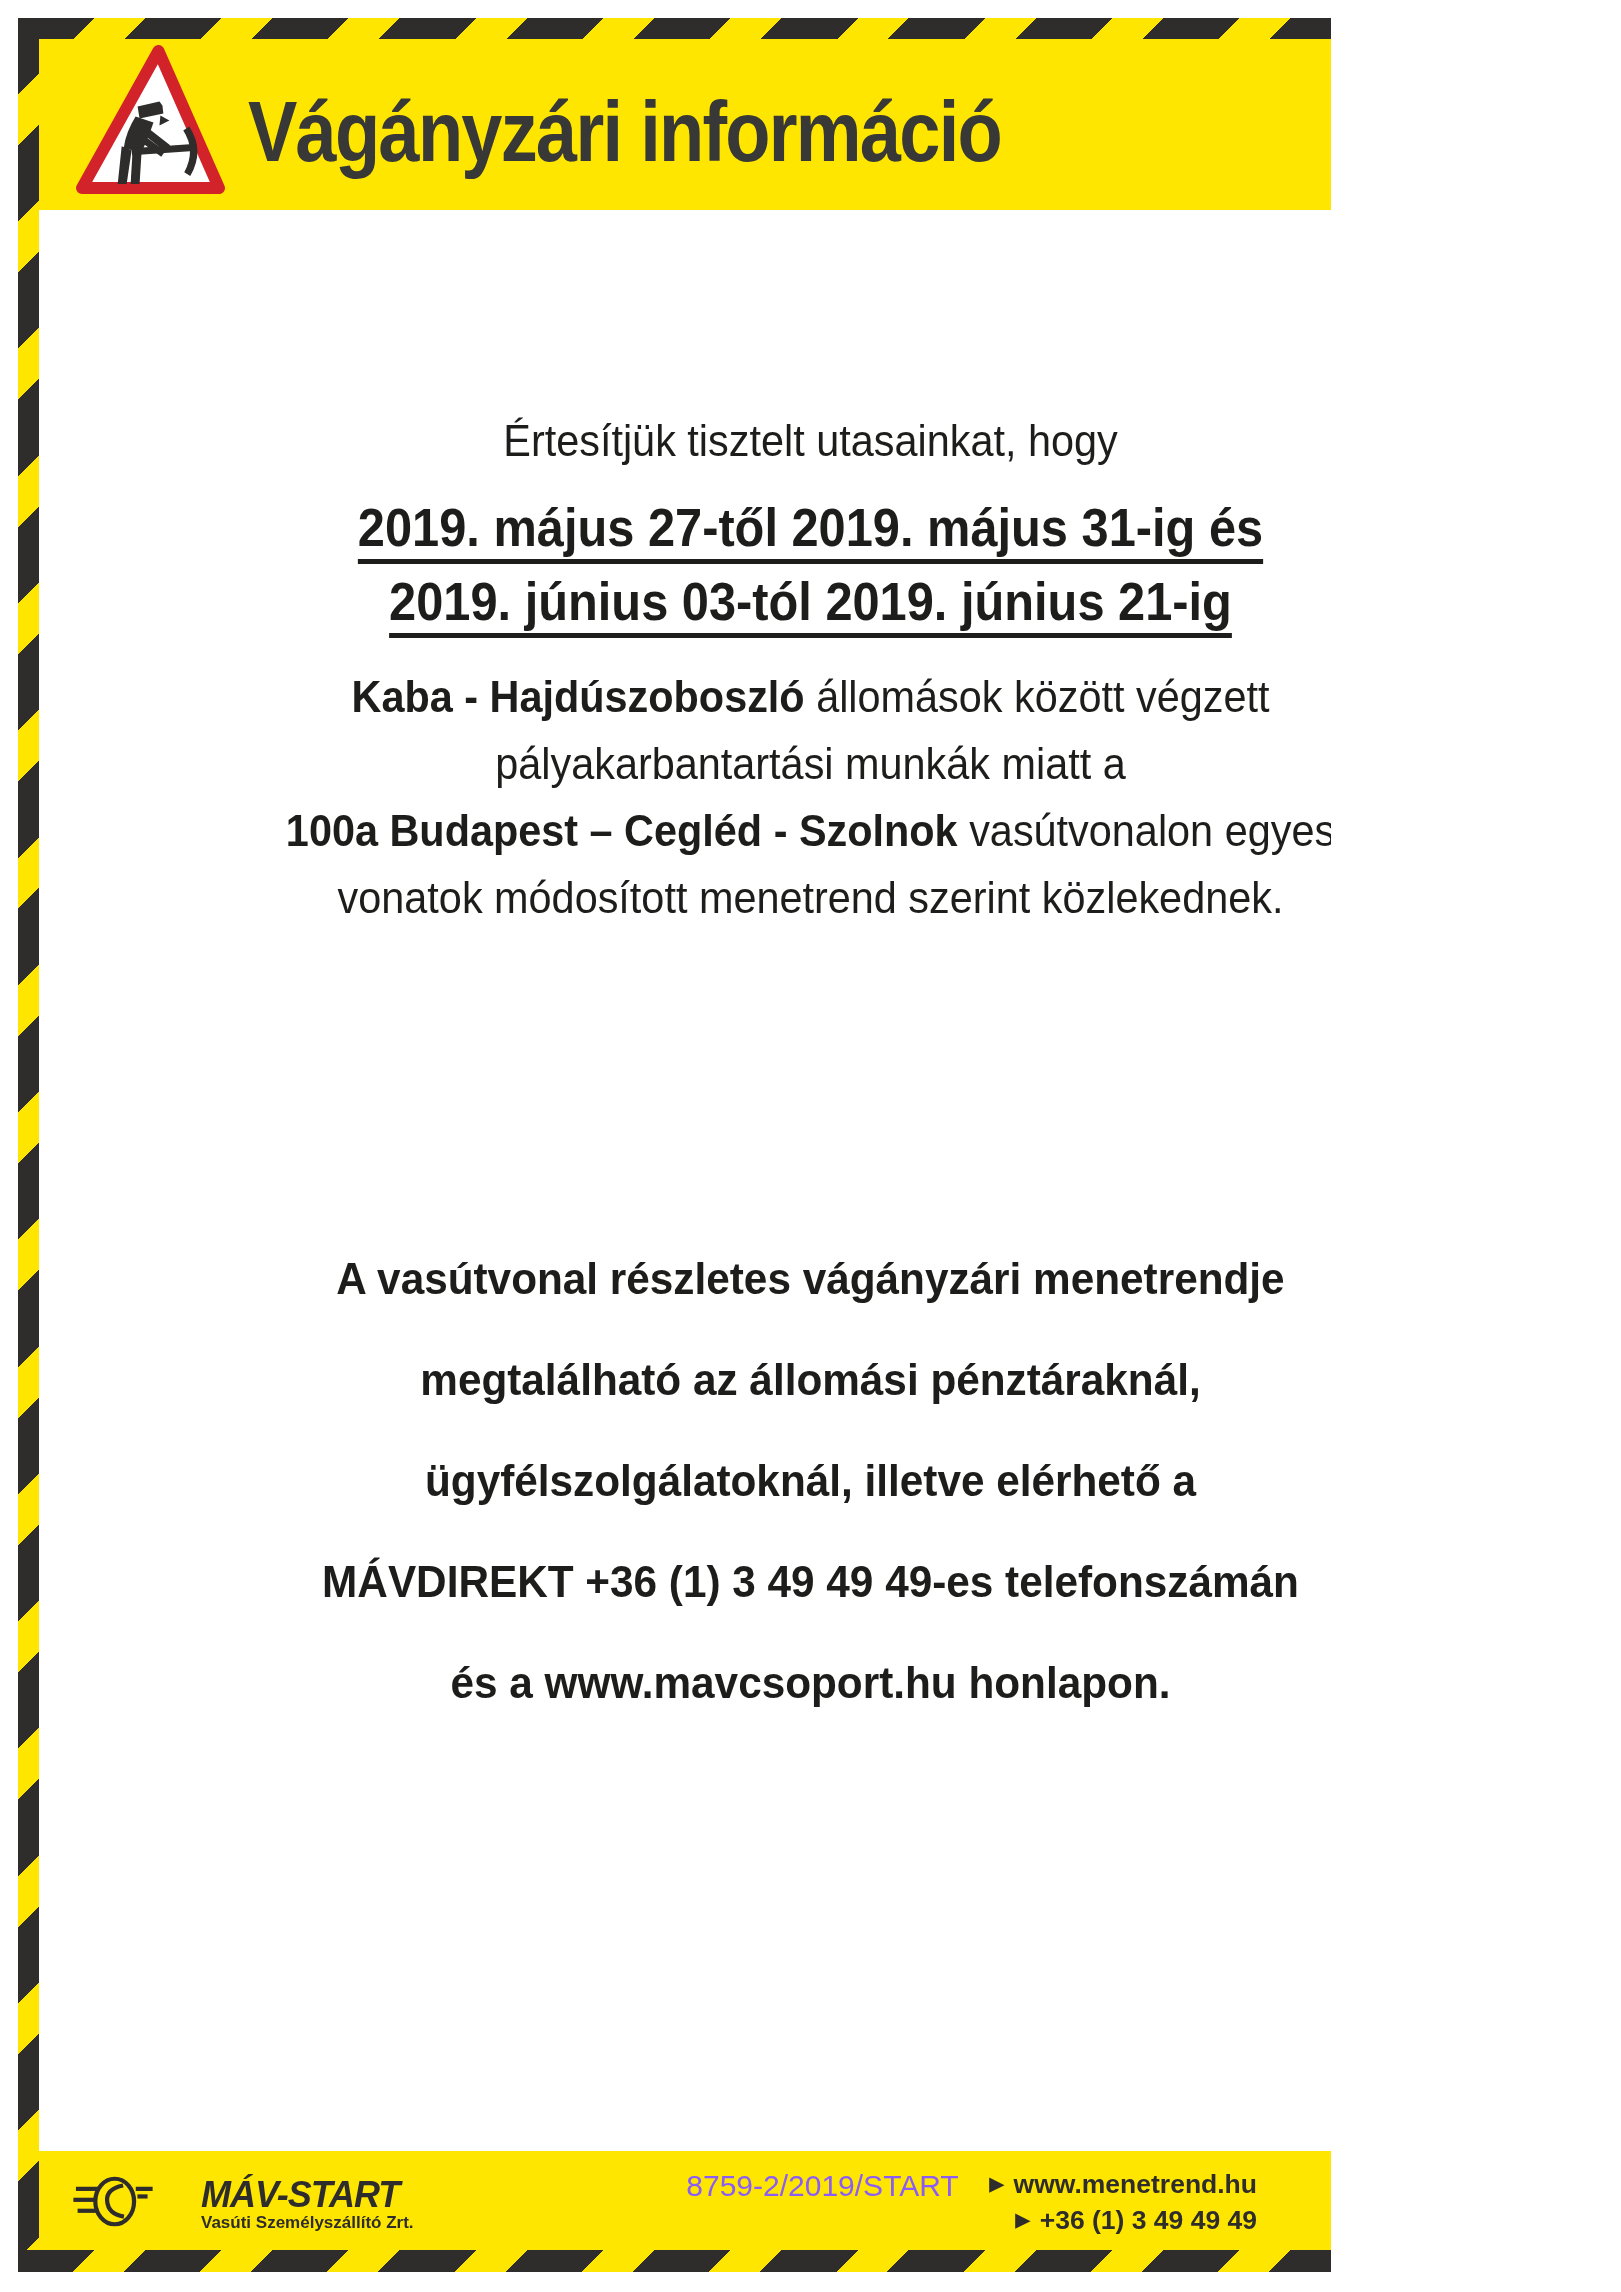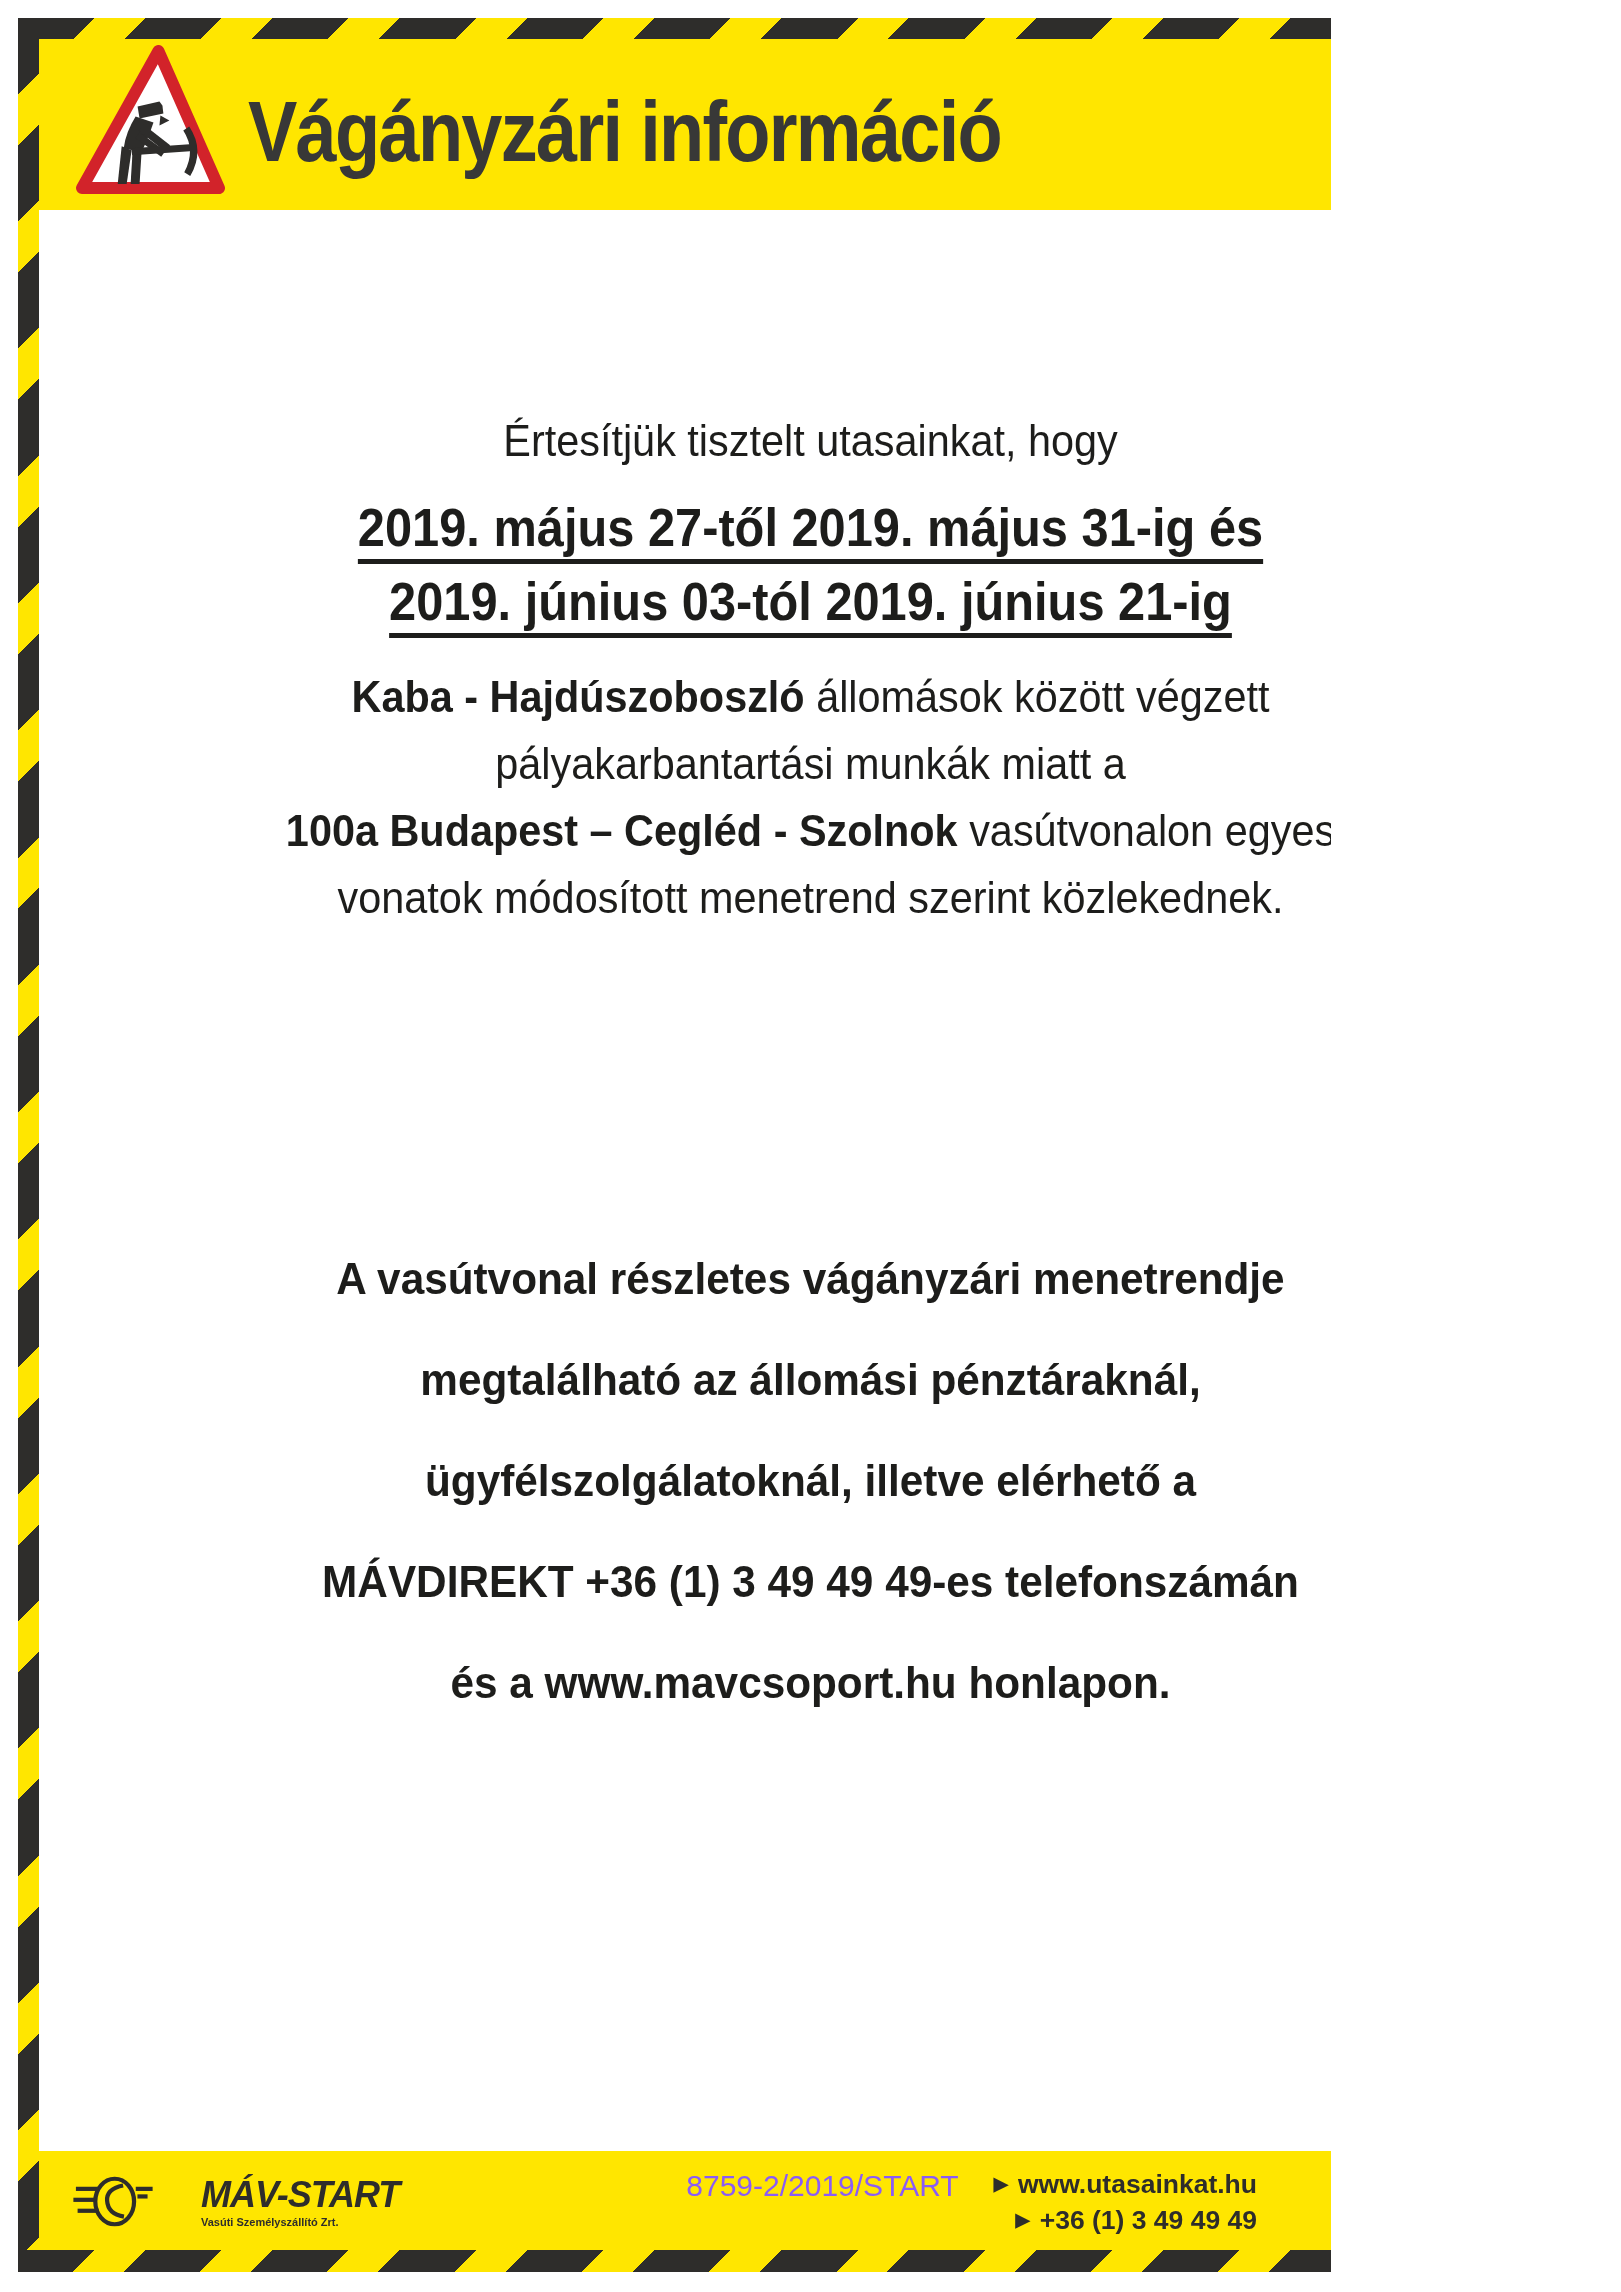--- a/index.html
+++ b/index.html
@@ -35,21 +35,21 @@
   .date2{top:568px;}
   .para{position:absolute;left:0;top:663px;width:1621px;text-align:center;color:#1d1d1b;
         font-size:45px;line-height:67px;transform:scaleX(.92);transform-origin:center;}
   .para b{font-weight:bold;}
   .info{position:absolute;left:0;top:1228px;width:1621px;text-align:center;color:#1d1d1b;
         font-size:45px;font-weight:bold;line-height:101px;transform:scaleX(.94);transform-origin:center;}
 
   .logo-emblem{position:absolute;left:69px;top:2172px;width:88px;height:59px;}
   .logo-text{position:absolute;left:161px;top:2176px;color:#2e2d2b;margin-left:40px;}
   .logo-title{font-size:36px;font-weight:bold;letter-spacing:-1px;line-height:37px;font-style:italic;}
-  .logo-sub{font-size:11px;font-weight:bold;line-height:19.6px;}
+  .logo-sub{font-size:17px;font-weight:bold;line-height:19.6px;}
 
   .reference{position:absolute;left:0;top:2169px;width:1621px;text-align:center;
              font-size:30px;color:#8b5cf6;padding-left:12px;}
 
   .contacts{position:absolute;right:74px;top:2166px;color:#2e2d2b;font-size:26.5px;font-weight:bold;}
   .contact-row{display:flex;justify-content:flex-end;align-items:center;height:36px;white-space:nowrap;}
   .arrow{font-size:18.6px;margin-right:9.8px;color:#2e2d2b;}
 </style>
 </head>
 <body>
@@ -341,21 +341,21 @@
   <div class="logo-text">
     <div class="logo-title">MÁV-START</div>
     <div class="logo-sub">Vasúti Személyszállító Zrt.</div>
   </div>
 
   <div class="reference">8759-2/2019/START</div>
 
   <div class="contacts">
     <div class="contact-row">
       <span class="arrow">▶</span>
-      <span>www.utasainkat.hu</span>
+      <span>www.menetrend.hu</span>
     </div>
     <div class="contact-row">
       <span class="arrow">▶</span>
       <span>+36 (1) 3 49 49 49</span>
     </div>
   </div>
 
 </div>
 
 

